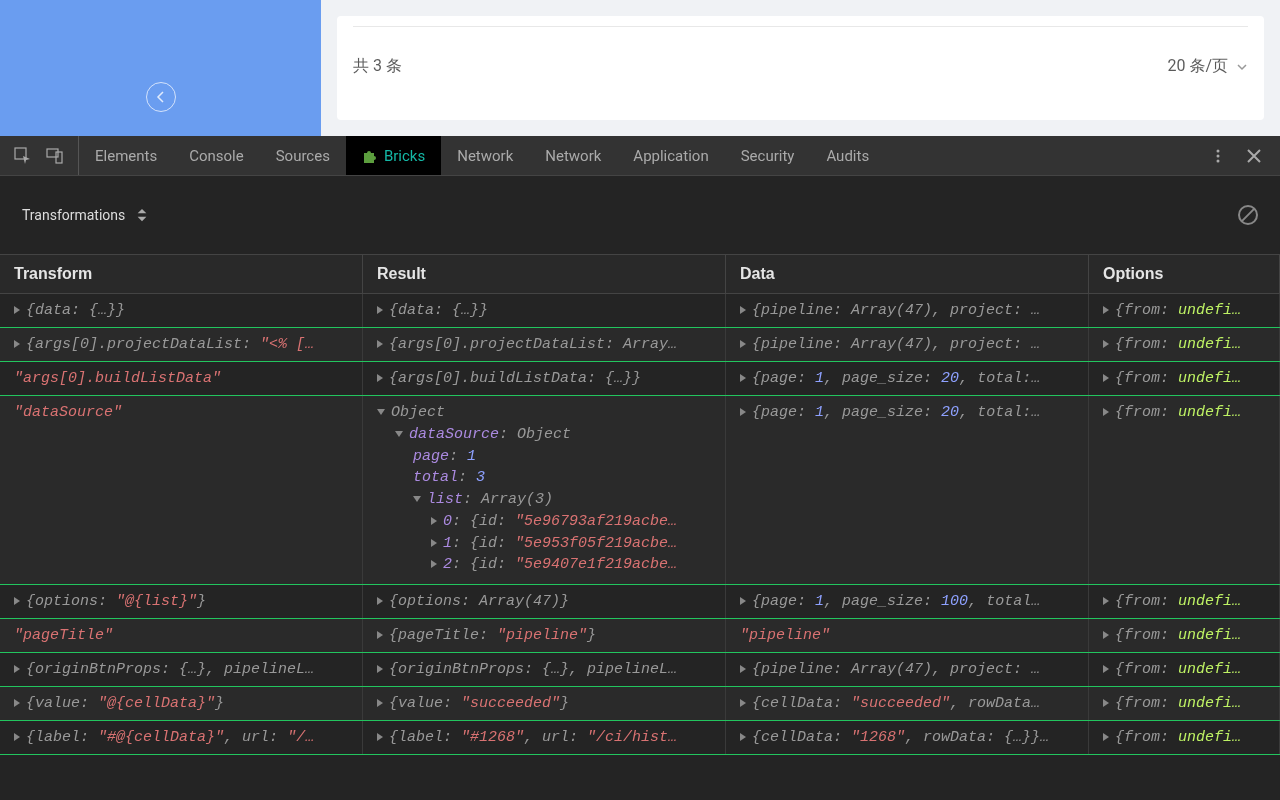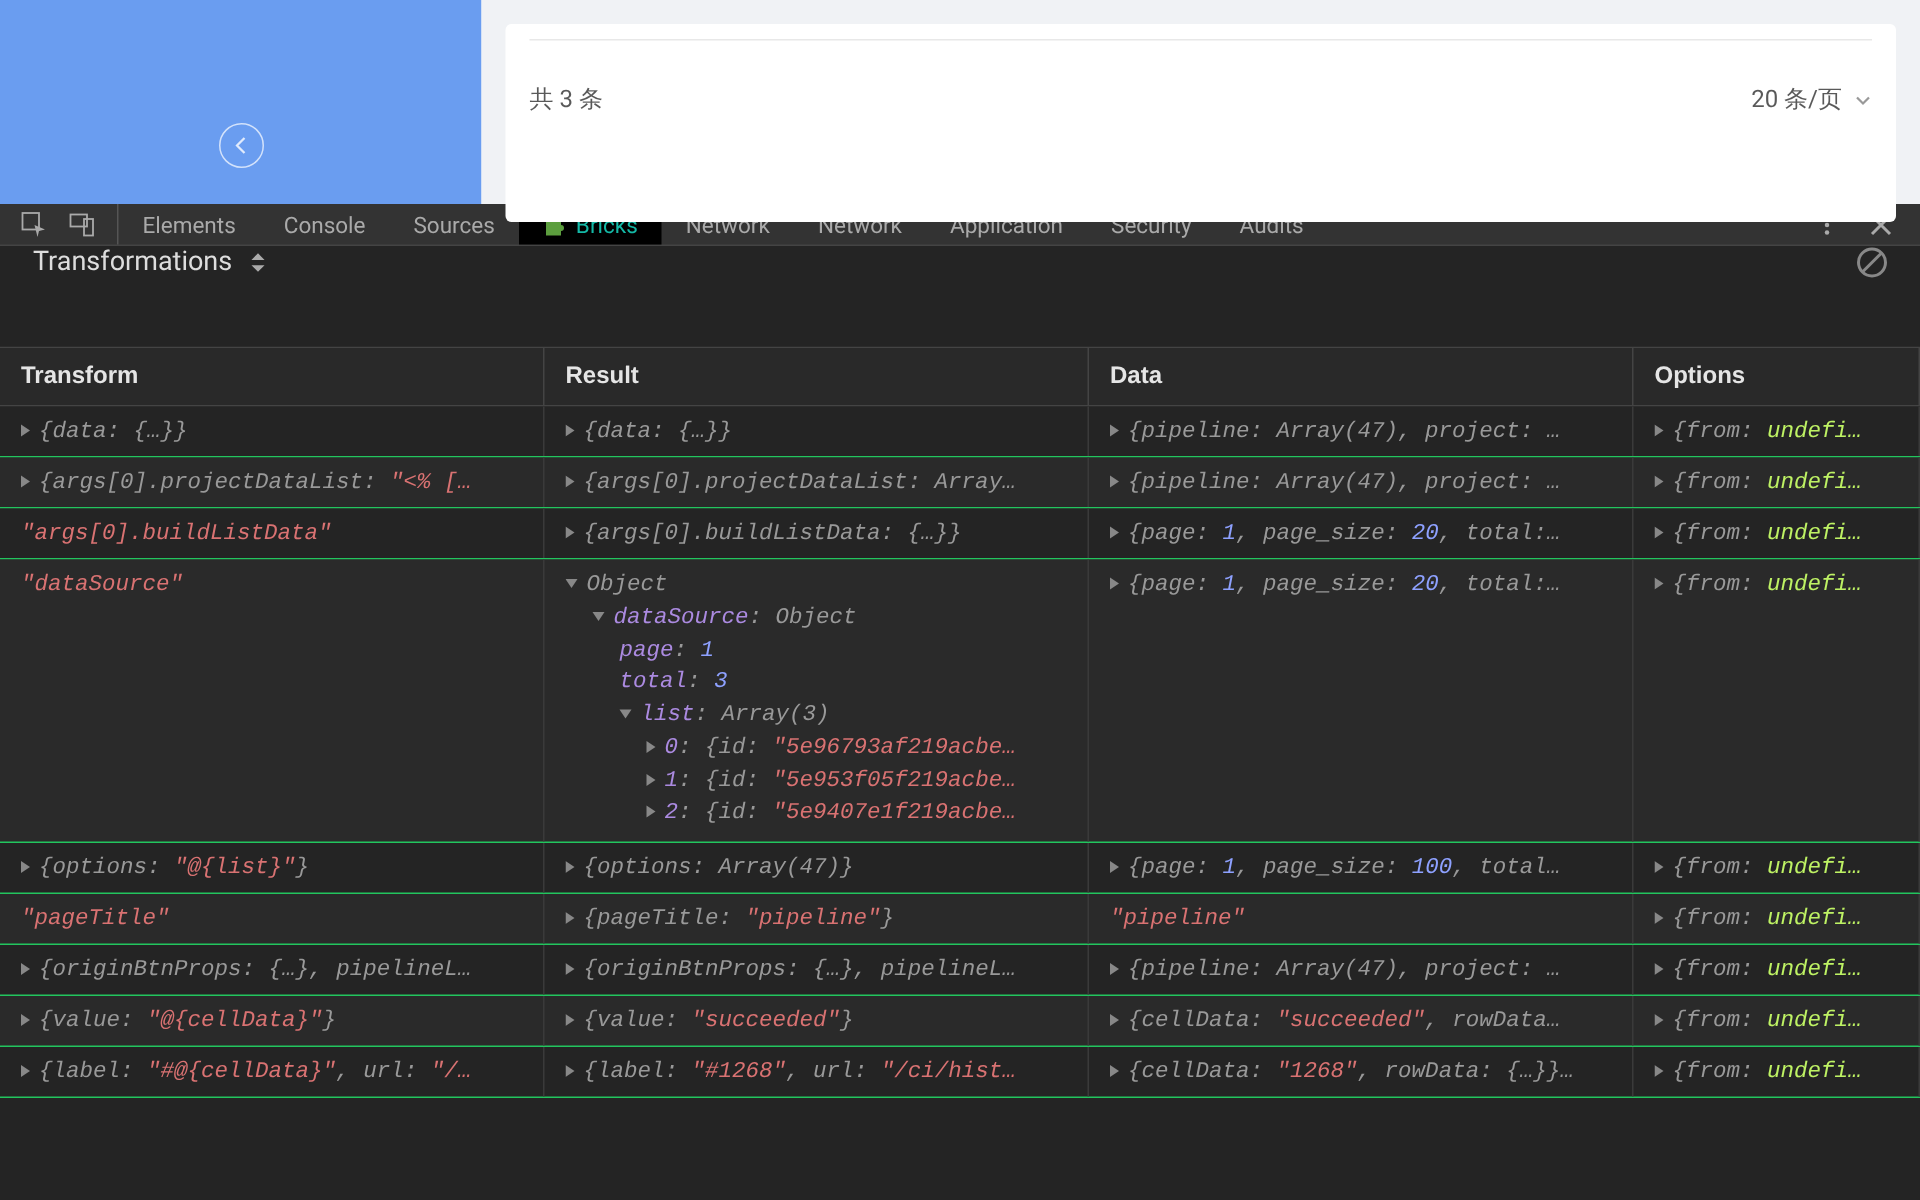--- a/index.html
+++ b/index.html
@@ -34,21 +34,21 @@
 .collapse-btn svg { width: 12px; height: 12px; }
 .content-area {
   flex: 1;
   background: #f0f2f5;
   padding: 16px;
   position: relative;
 }
 .card {
   background: #fff;
   border-radius: 4px;
-  height: 132px;
+  height: 104px;
   position: relative;
 }
 .card-divider {
   position: absolute;
   top: 10px;
   left: 16px;
   right: 16px;
   height: 1px;
   background: #e8e8e8;
 }
@@ -70,21 +70,21 @@
 .devtools {
   background: #242424;
   color: #ccc;
   height: 664px;
   display: flex;
   flex-direction: column;
 }
 .devtools-tabs {
   display: flex;
   align-items: center;
-  height: 28px;
+  height: 40px;
   background: #333;
   border-bottom: 1px solid #444;
   font-size: 15px;
 }
 .dt-icons {
   display: flex;
   align-items: center;
   gap: 14px;
   padding: 0 14px;
   border-right: 1px solid #555;
@@ -115,22 +115,22 @@
   gap: 20px;
   padding: 0 18px;
   align-items: center;
 }
 .dt-right-icons svg { width: 16px; height: 16px; }
 
 .subheader {
   display: flex;
   align-items: center;
   justify-content: space-between;
-  padding: 0 22px;
-  font-size: 18px;
+  padding: 29px 22px;
+  font-size: 14px;
   color: #ddd;
 }
 .subheader-left {
   display: flex;
   align-items: center;
   gap: 10px;
 }
 .subheader svg { width: 14px; height: 14px; }
 .circle-slash {
   width: 20px;
@@ -148,21 +148,20 @@
   left: 50%;
   top: 50%;
   transform: translate(-50%, -50%) rotate(45deg);
 }
 
 .table {
   flex: 1;
   overflow: hidden;
   font-family: Menlo, Monaco, "Courier New", monospace;
   font-size: 15px;
-  margin-top: 46px;
 }
 .thead {
   display: grid;
   grid-template-columns: 363px 363px 363px 1fr;
   background: #292929;
   border-top: 1px solid #444;
   border-bottom: 1px solid #444;
 }
 .th {
   padding: 10px 14px;

